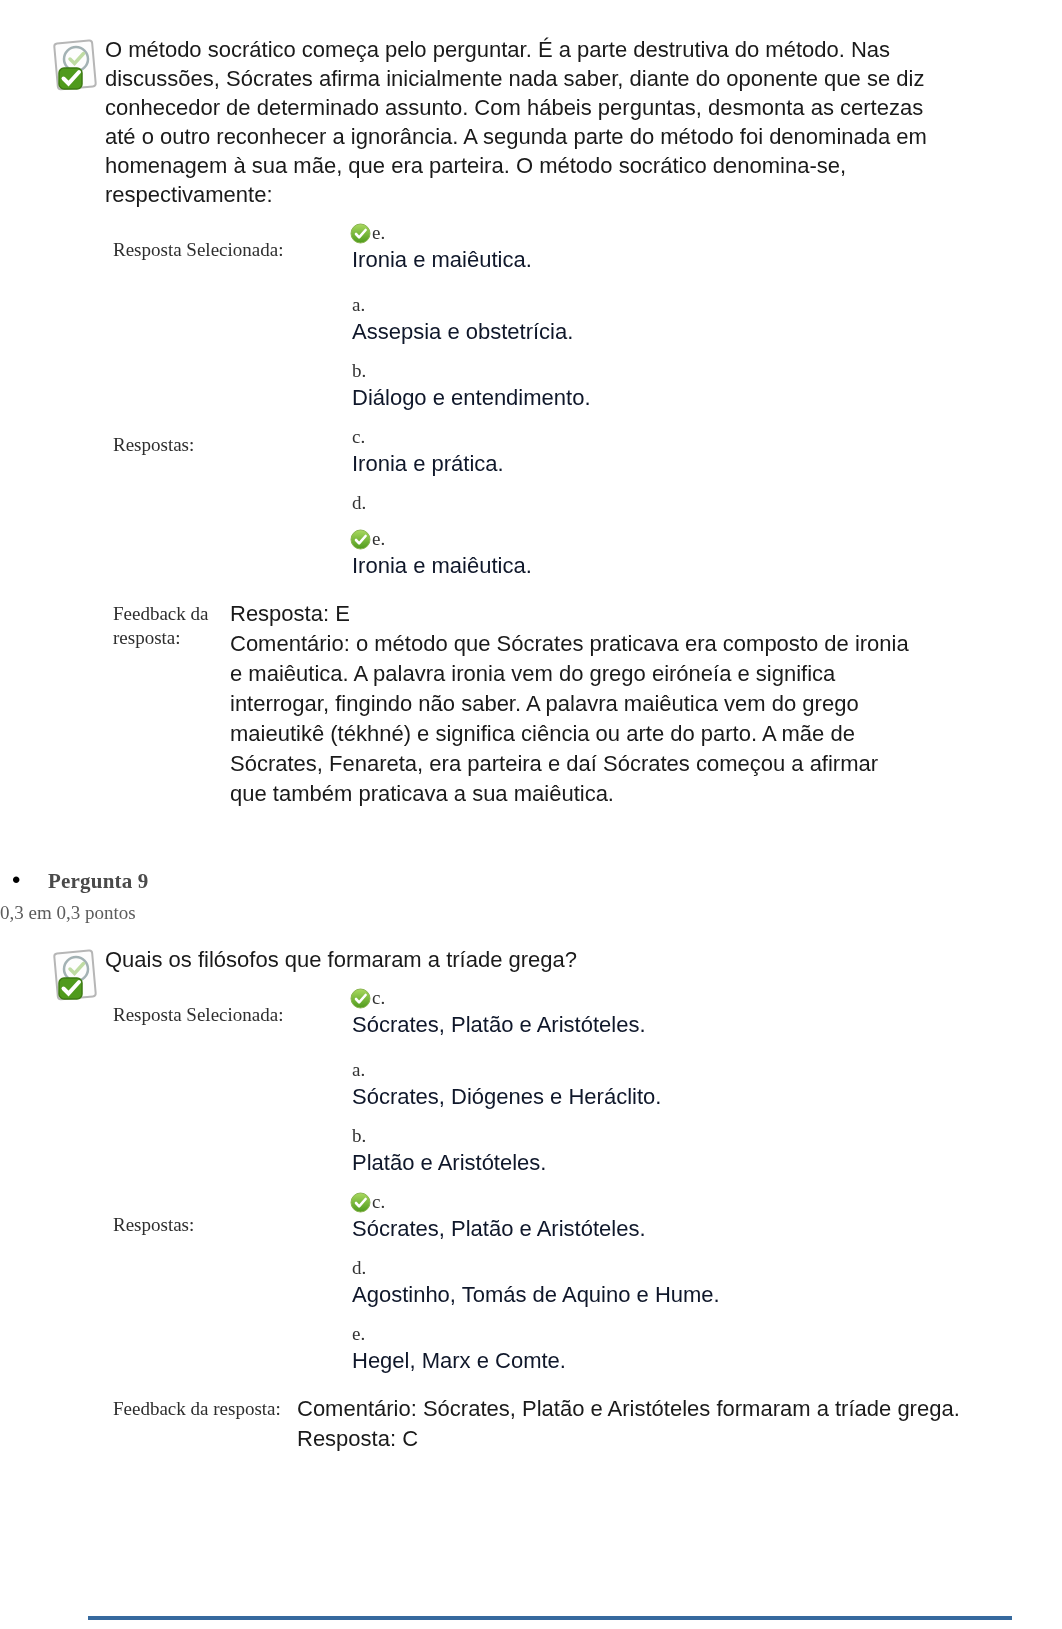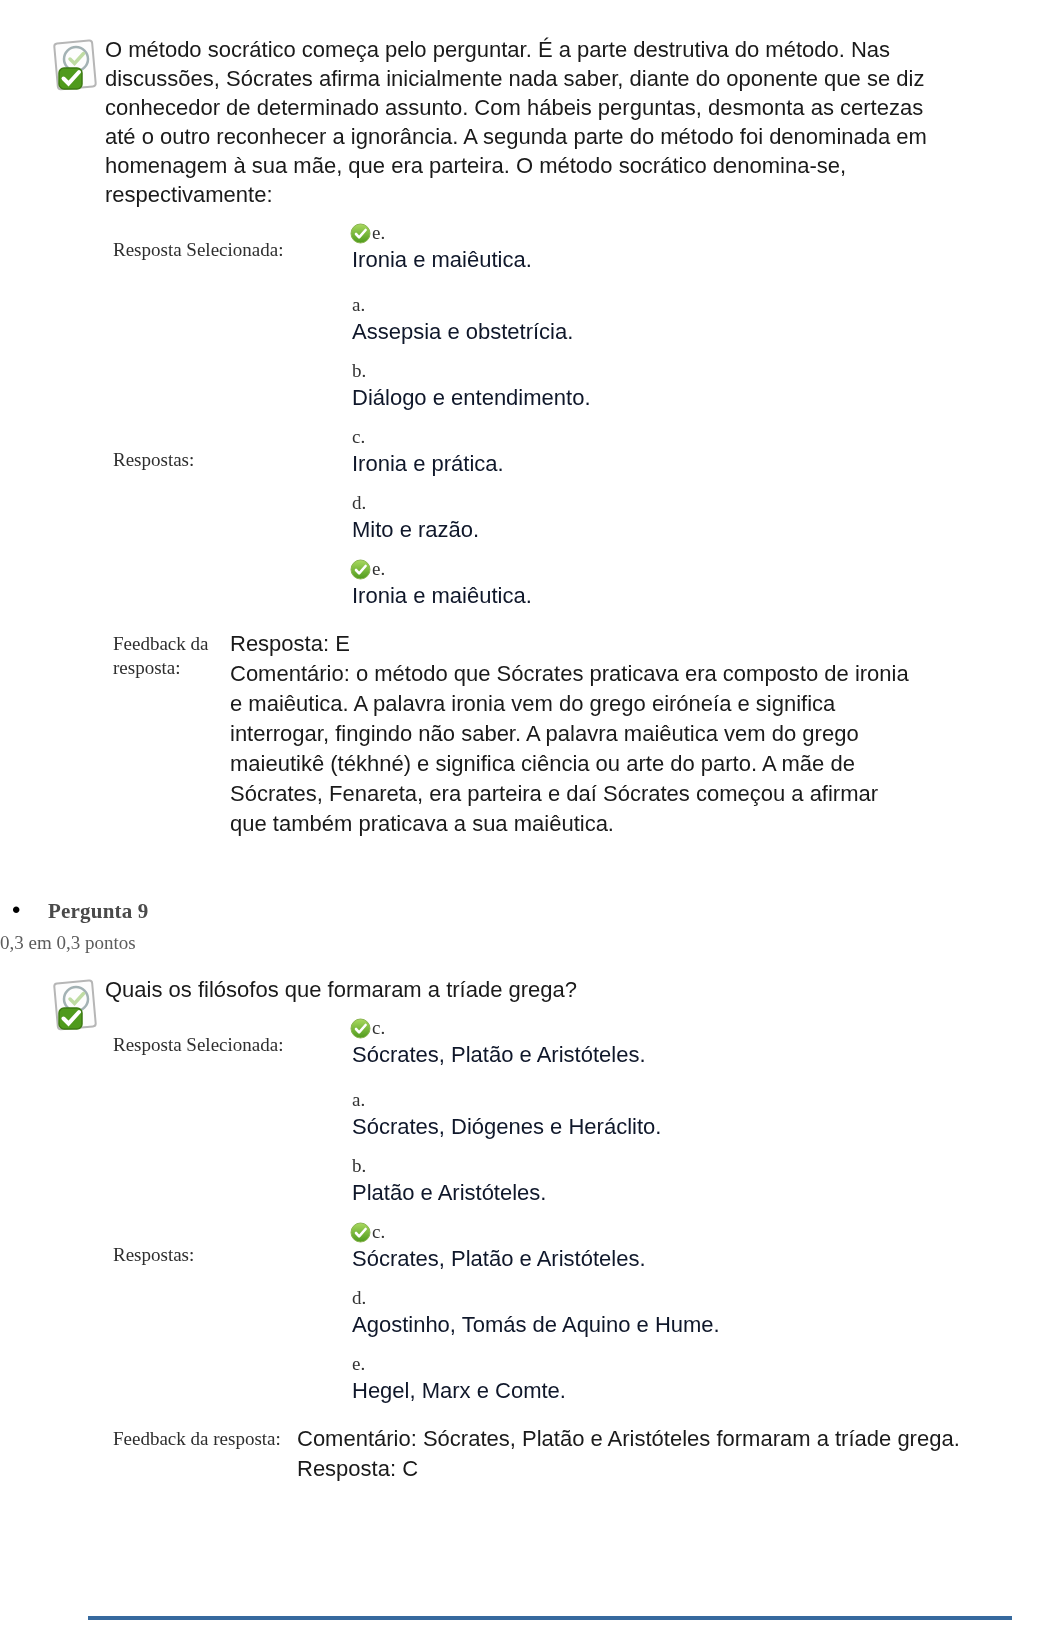--- a/index.html
+++ b/index.html
@@ -102,21 +102,20 @@
           <div class="opt">
             <div class="opt-letter serif">b.</div>
             <div class="opt-text">Diálogo e entendimento.</div>
           </div>
           <div class="opt">
             <div class="opt-letter serif">c.</div>
             <div class="opt-text">Ironia e prática.</div>
           </div>
           <div class="opt">
             <div class="opt-letter serif">d.</div>
-            <div class="opt-text">Mito e razão.</div>
           </div>
           <div class="opt">
             <div class="opt-letter serif">
               <span class="check-icon">
                 <svg viewBox="0 0 21 21" width="21" height="21">
                   <circle cx="10.5" cy="10.5" r="9.5" fill="url(#checkGrad)" stroke="#8ab450" stroke-width="1"></circle>
                   <path d="M6 11 l3.1 3.3 L15.6 7" stroke="#fff" stroke-width="2.6" fill="none" stroke-linecap="round" stroke-linejoin="round"></path>
                 </svg>
               </span>
               <span>e.</span>

